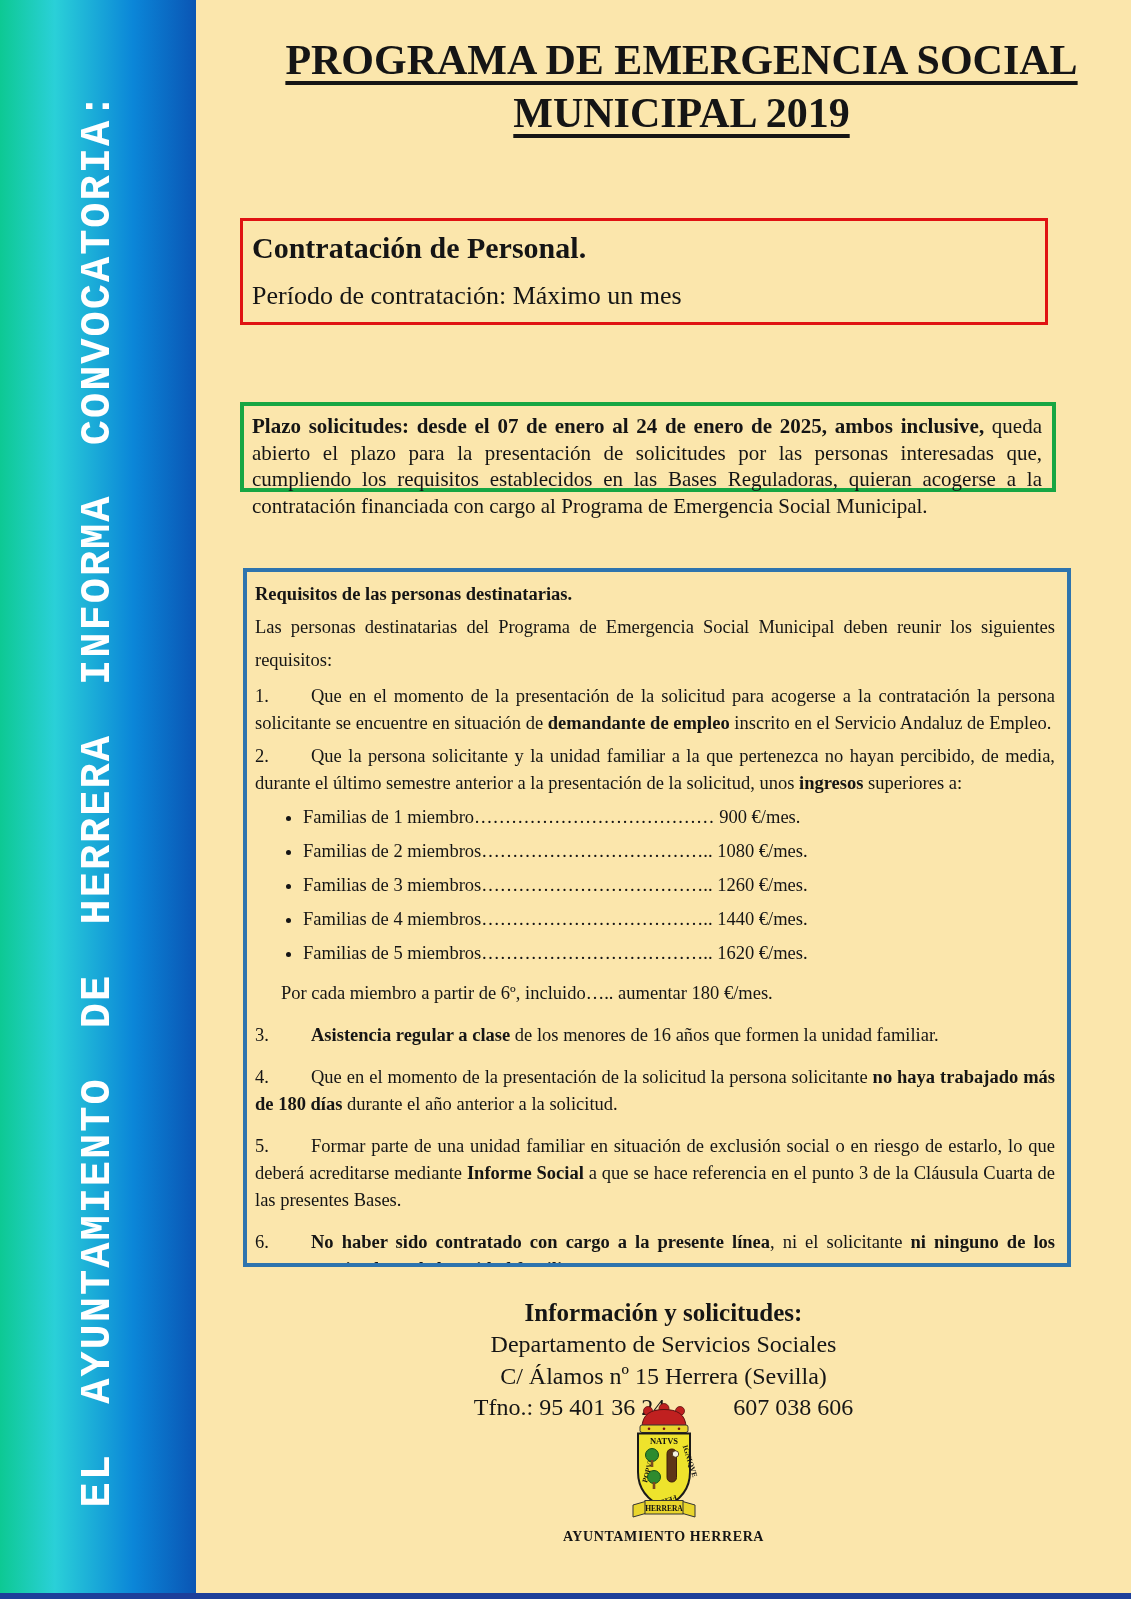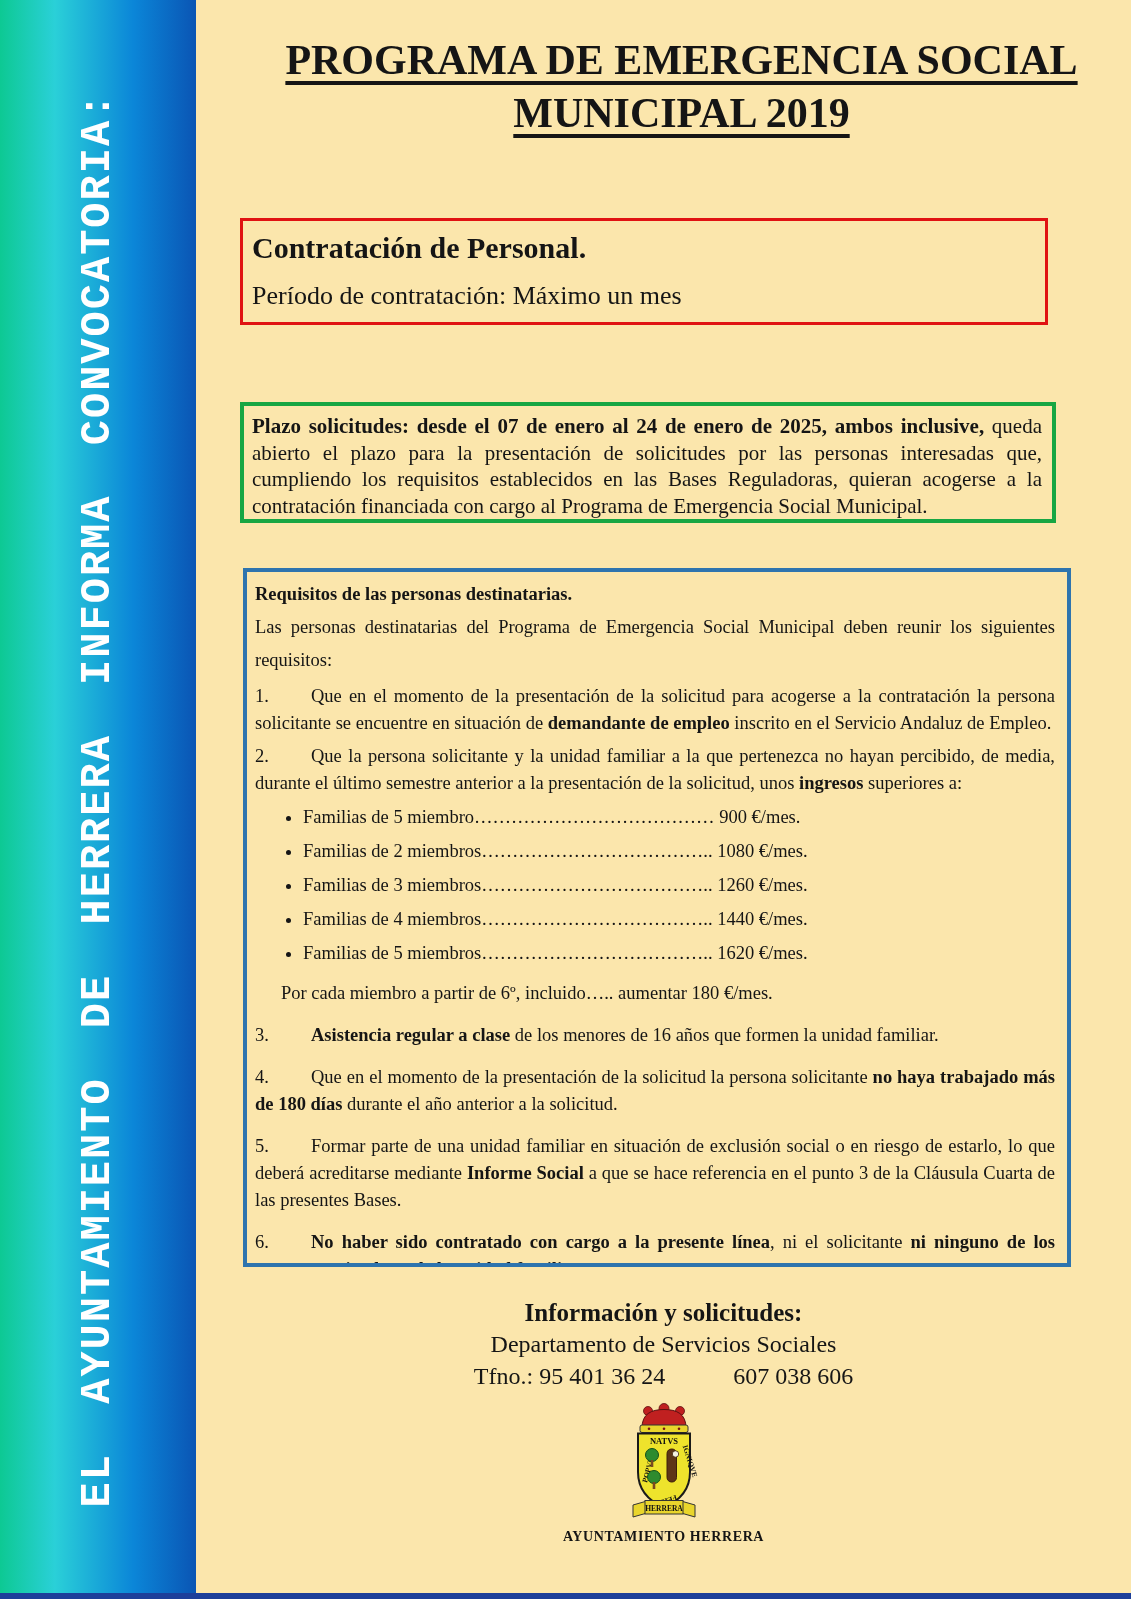--- a/index.html
+++ b/index.html
@@ -18,21 +18,21 @@
 
   .title{position:absolute;left:0;right:0;top:34px;margin:0;text-align:center;
          font-size:42px;font-weight:bold;line-height:53px;padding-left:36px;}
   .title-line{display:block;text-decoration:underline;text-decoration-thickness:4px;text-underline-offset:7px;}
 
   .box{position:absolute;box-sizing:border-box;background:transparent;}
   .red-box{left:44px;top:218px;width:808px;height:107px;border:3px solid;padding:11px 24px 8px 9px;}
   .red-heading{font-size:30px;font-weight:bold;line-height:32px;}
   .red-sub{font-size:26px;margin-top:17px;}
 
-  .green-box{left:44px;top:402px;width:816px;height:121px;border:4px solid;
+  .green-box{left:44px;top:402px;width:816px;height:90px;border:4px solid;
              padding:7px 10px 6px 8px;font-size:21px;line-height:26.5px;text-align:justify;}
   .green-box p{margin:0;}
   .b{font-weight:bold;}
 
   .blue-box{left:47px;top:568px;width:828px;height:699px;border:4px solid;
             padding:9px 12px 8px 8px;font-size:18.5px;line-height:27px;text-align:justify;overflow:hidden;}
   .blue-box p{margin:0;}
   .bb-heading{font-weight:bold;}
   .bb-intro{line-height:33px;margin-top:3px !important;}
   .item{margin-top:6px !important;}
@@ -79,37 +79,38 @@
     </div>
 
     <div class="box blue-box" style="border-color: rgb(46, 116, 174);">
       <p class="bb-heading">Requisitos de las personas destinatarias.</p>
       <p class="bb-intro">Las personas destinatarias del Programa de Emergencia Social Municipal deben reunir los siguientes requisitos:</p>
 
       <p class="item"><span class="num">1.</span><span><span>Que en el momento de la presentación de la solicitud para acogerse a la contratación la persona solicitante se encuentre en situación de </span><span style="font-weight: bold;">demandante de empleo</span><span> inscrito en el Servicio Andaluz de Empleo.</span></span></p>
       <p class="item"><span class="num">2.</span><span><span>Que la persona solicitante y la unidad familiar a la que pertenezca no hayan percibido, de media, durante el último semestre anterior a la presentación de la solicitud, unos </span><span style="font-weight: bold;">ingresos</span><span> superiores a:</span></span></p>
 
       <ul class="familias">
-        <li>Familias de 5 miembro…………………………………  900 €/mes.</li>
+        <li>Familias de 1 miembro…………………………………  900 €/mes.</li>
         <li>Familias de 2 miembros……………………………….. 1080 €/mes.</li>
         <li>Familias de 3 miembros……………………………….. 1260 €/mes.</li>
         <li>Familias de 4 miembros……………………………….. 1440 €/mes.</li>
         <li>Familias de 5 miembros……………………………….. 1620 €/mes.</li>
       </ul>
       <p class="porcada">Por cada miembro a partir de 6º, incluido….. aumentar 180 €/mes.</p>
 
       <p class="item sp"><span class="num">3.</span><span><span style="font-weight: bold; margin-top: 48px;">Asistencia regular a clase</span><span> de los menores de 16 años que formen la unidad familiar.</span></span></p>
       <p class="item sp"><span class="num">4.</span><span><span>Que en el momento de la presentación de la solicitud la persona solicitante </span><span style="font-weight: bold;">no haya trabajado más de 180 días</span><span> durante el año anterior a la solicitud.</span></span></p>
       <p class="item sp"><span class="num">5.</span><span><span>Formar parte de una unidad familiar en situación de exclusión social o en riesgo de estarlo, lo que deberá acreditarse mediante </span><span style="font-weight: bold;">Informe Social</span><span> a que se hace referencia en el punto 3 de la Cláusula Cuarta de las presentes Bases.</span></span></p>
       <p class="item sp"><span class="num">6.</span><span><span style="font-weight: bold;">No haber sido contratado con cargo a la presente línea</span><span>,  ni el solicitante </span><span style="font-weight: bold;">ni ninguno de los restantes miembros de la unidad familiar</span></span></p>
     </div>
 
     <div class="footer">
       <div class="f-head">Información y solicitudes:</div>
       <div class="f-line">Departamento de Servicios Sociales</div>
+      <div class="f-line">C/ Álamos nº 15  Herrera (Sevilla)</div>
       <div class="f-phones">
         <span>Tfno.: 95 401 36 24</span>
         <span>607 038 606</span>
       </div>
     </div>
 
     <div class="crest-wrap">
       <svg width="106" height="122" viewBox="0 0 106 122">
 
         <circle cx="37" cy="9" r="4.5" fill="#c02020" stroke="#5a1010" stroke-width="0.8"></circle>

